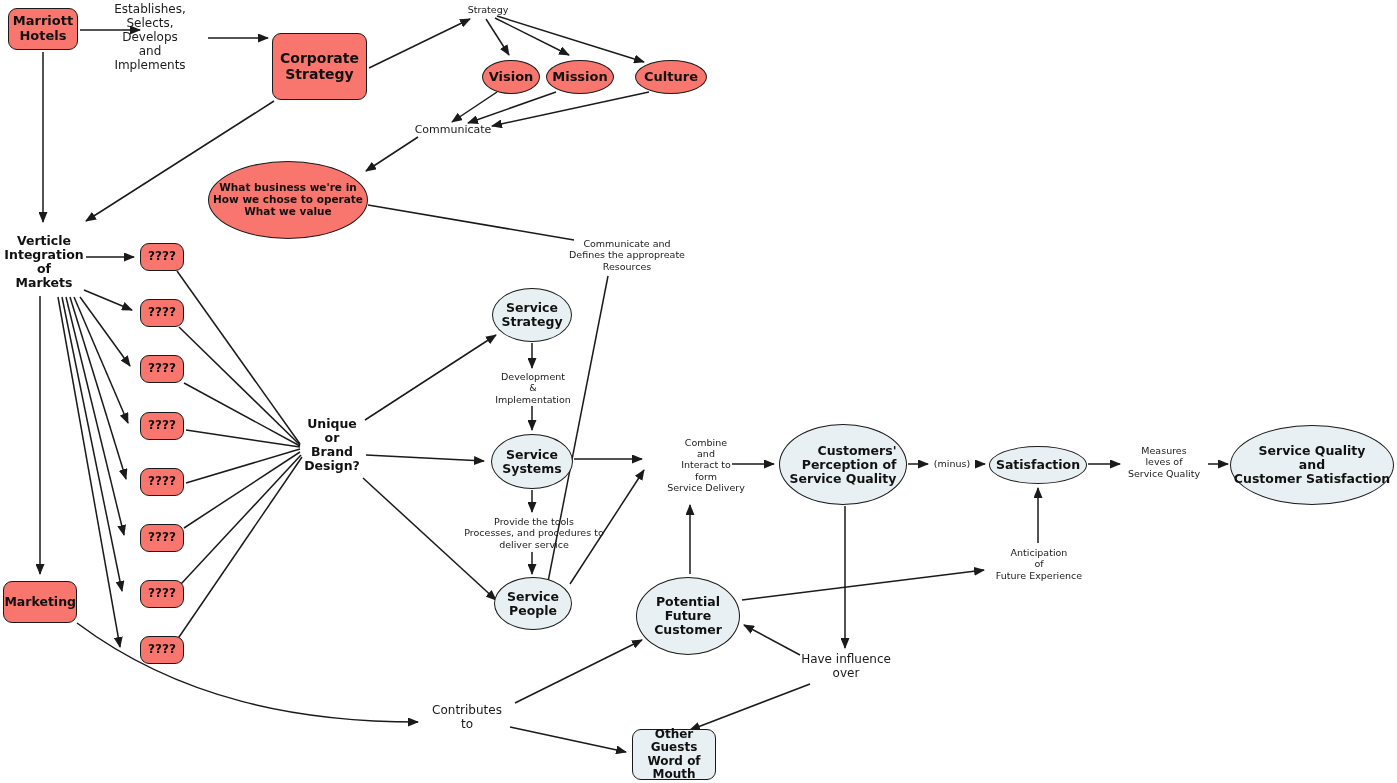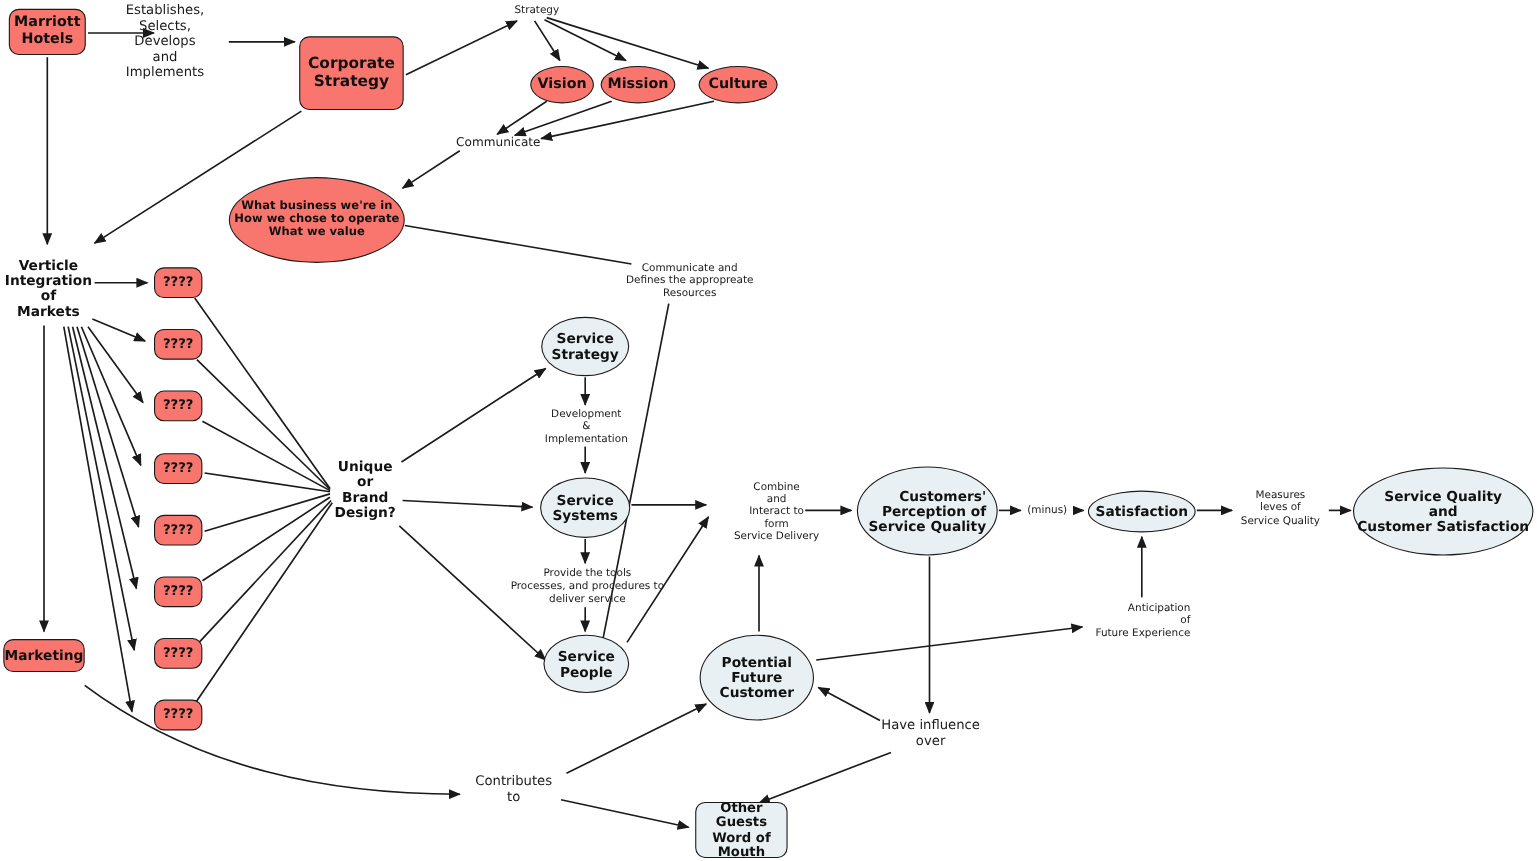--- a/index.html
+++ b/index.html
@@ -169,21 +169,21 @@
       </div>
       <div class="node rect red" style="left: 140px; top: 524px; width: 44px; height: 28px; font-size: 12px;">
         <span>????</span>
       </div>
       <div class="node rect red" style="left: 140px; top: 580px; width: 44px; height: 28px; font-size: 12px;">
         <span>????</span>
       </div>
       <div class="node rect red" style="left: 140px; top: 636px; width: 44px; height: 28px; font-size: 12px;">
         <span>????</span>
       </div>
-      <div class="node rect red" style="left: 3px; top: 581px; width: 74px; height: 30px; font-size: 12.5px;">
+      <div class="node rect red" style="left: 3px; top: 581px; width: 74px; height: 42px; font-size: 12.5px; justify-content: flex-end;">
         <span>Marketing</span>
       </div>
       <div class="node plain plain" style="left: 297px; top: 414px; width: 70px; height: 62px; font-size: 12.5px;">
         <span>Unique<br>or<br>Brand<br>Design?</span>
       </div>
       <div class="node ell blue" style="left: 492px; top: 288px; width: 80px; height: 54px; font-size: 12.5px;">
         <span>Service<br>Strategy</span>
       </div>
       <div class="node ell blue" style="left: 491px; top: 434px; width: 82px; height: 55px; font-size: 12.5px;">
         <span>Service<br>Systems</span>
@@ -228,21 +228,21 @@
       </div>
       <div class="lbl" style="left: 650px; top: 434px; width: 112px; height: 62px; font-size: 9.5px;">
         <span>Combine<br>and<br>Interact to<br>form<br>Service Delivery</span>
       </div>
       <div class="lbl" style="left: 930px; top: 456px; width: 44px; height: 16px; font-size: 9.5px;">
         <span>(minus)</span>
       </div>
       <div class="lbl" style="left: 1118px; top: 443px; width: 92px; height: 38px; font-size: 9.5px;">
         <span>Measures<br>leves of<br>Service Quality</span>
       </div>
-      <div class="lbl" style="left: 987px; top: 545px; width: 104px; height: 38px; font-size: 9.5px; text-align: right;">
+      <div class="lbl" style="left: 987px; top: 545px; width: 104px; height: 38px; font-size: 9.5px;">
         <span>Anticipation<br>of<br>Future Experience</span>
       </div>
       <div class="lbl" style="left: 793px; top: 652px; width: 106px; height: 30px; font-size: 12px;">
         <span>Have influence<br>over</span>
       </div>
       <div class="lbl" style="left: 423px; top: 703px; width: 88px; height: 30px; font-size: 12px;">
         <span>Contributes<br>to</span>
       </div>
     </div>
 </div>

